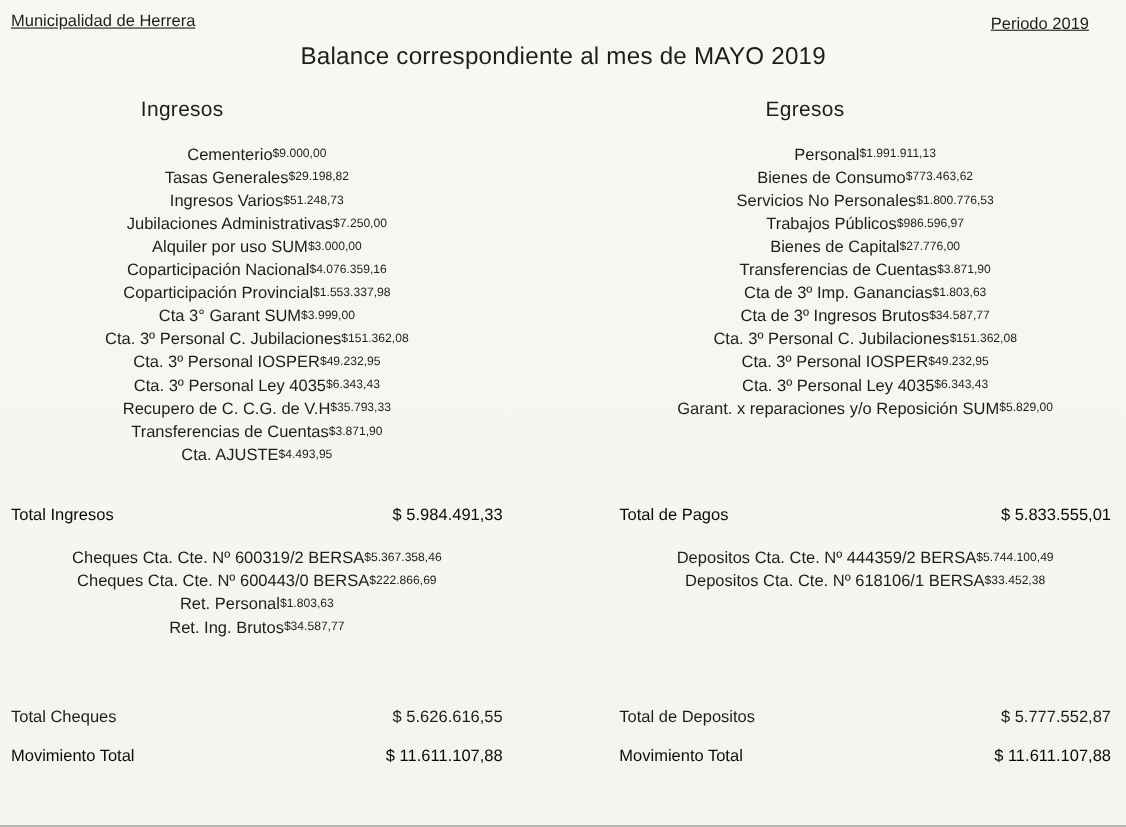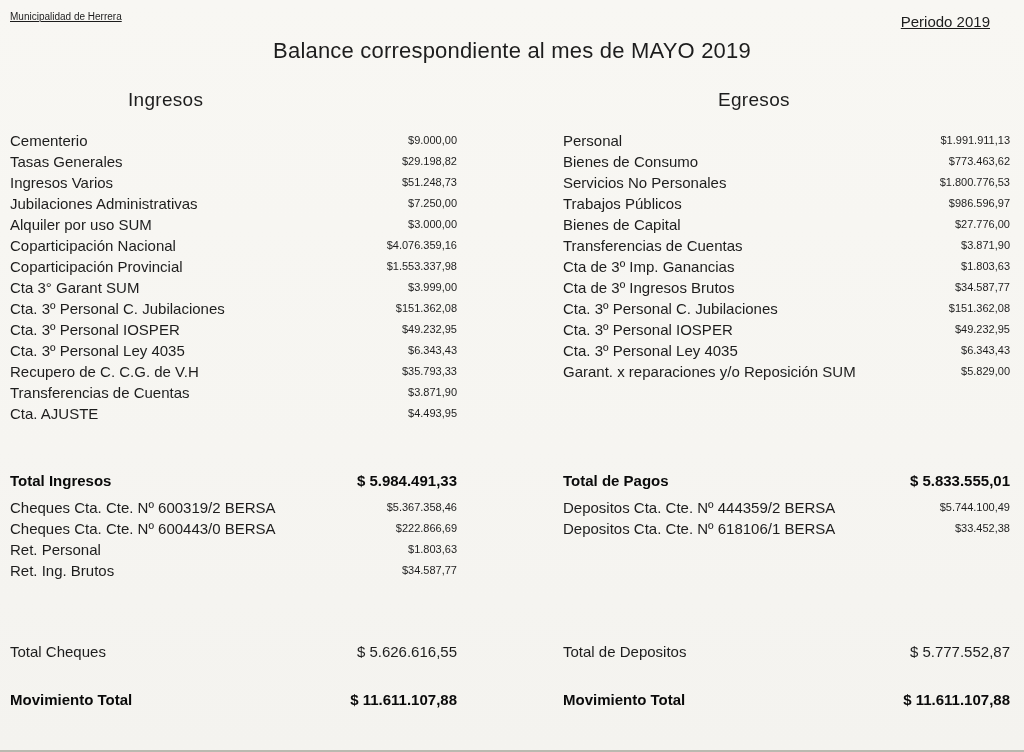--- a/index.html
+++ b/index.html
@@ -10,51 +10,51 @@
   }
   .page{
     position:relative;width:1024px;height:752px;overflow:hidden;
     background:linear-gradient(180deg,#f8f7f3 0%,#f6f5f1 60%,#f4f3ef 100%);
     color:#1d1d1d;
     border-bottom:2px solid #b9b9b0;
     box-sizing:border-box;
   }
   .org{
     position:absolute;left:10px;top:11px;
-    font-size:10px;text-decoration:underline;white-space:nowrap;
+    font-size:15px;text-decoration:underline;white-space:nowrap;
   }
   .period{
     position:absolute;right:34px;top:13px;
     font-size:15px;text-decoration:underline;white-space:nowrap;
   }
   .title{
     position:absolute;left:0;right:0;top:38px;
     text-align:center;font-size:22px;letter-spacing:0.2px;white-space:nowrap;
   }
   .col-heading{
     position:absolute;top:89px;font-size:19px;letter-spacing:0.3px;white-space:nowrap;
   }
   #heading-ingresos{left:128px;}
-  #heading-egresos{left:718px;}
+  #heading-egresos{left:696px;}
 
   .rows{position:absolute;width:447px;}
   .cl{left:10px;}
   .cr{left:563px;}
   #rows-ingresos,#rows-egresos{top:130px;}
   #rows-cheques,#rows-depositos{top:497px;}
 
-  .row{display:flex;justify-content:space-between;height:21px;line-height:21px;}
+  .row{display:flex;justify-content:center;height:21px;line-height:21px;}
   .row .lbl{font-size:15px;white-space:nowrap;}
   .row .val{font-size:11px;white-space:nowrap;}
 
   .trow{
     position:absolute;width:447px;height:21px;line-height:21px;
     display:flex;justify-content:space-between;font-size:15px;white-space:nowrap;
   }
-  .trow.bold{font-weight:bold;color:#0a0a0a;margin-top:12px;}
+  .trow.bold{font-weight:normal;color:#0a0a0a;}
   .t-main{top:458px;}
   .t-sub{top:641px;}
   .t-mov{top:677px;}
 </style>
 </head>
 <body>
 
 <div class="page">
 
   <div class="org">Municipalidad de Herrera</div>

